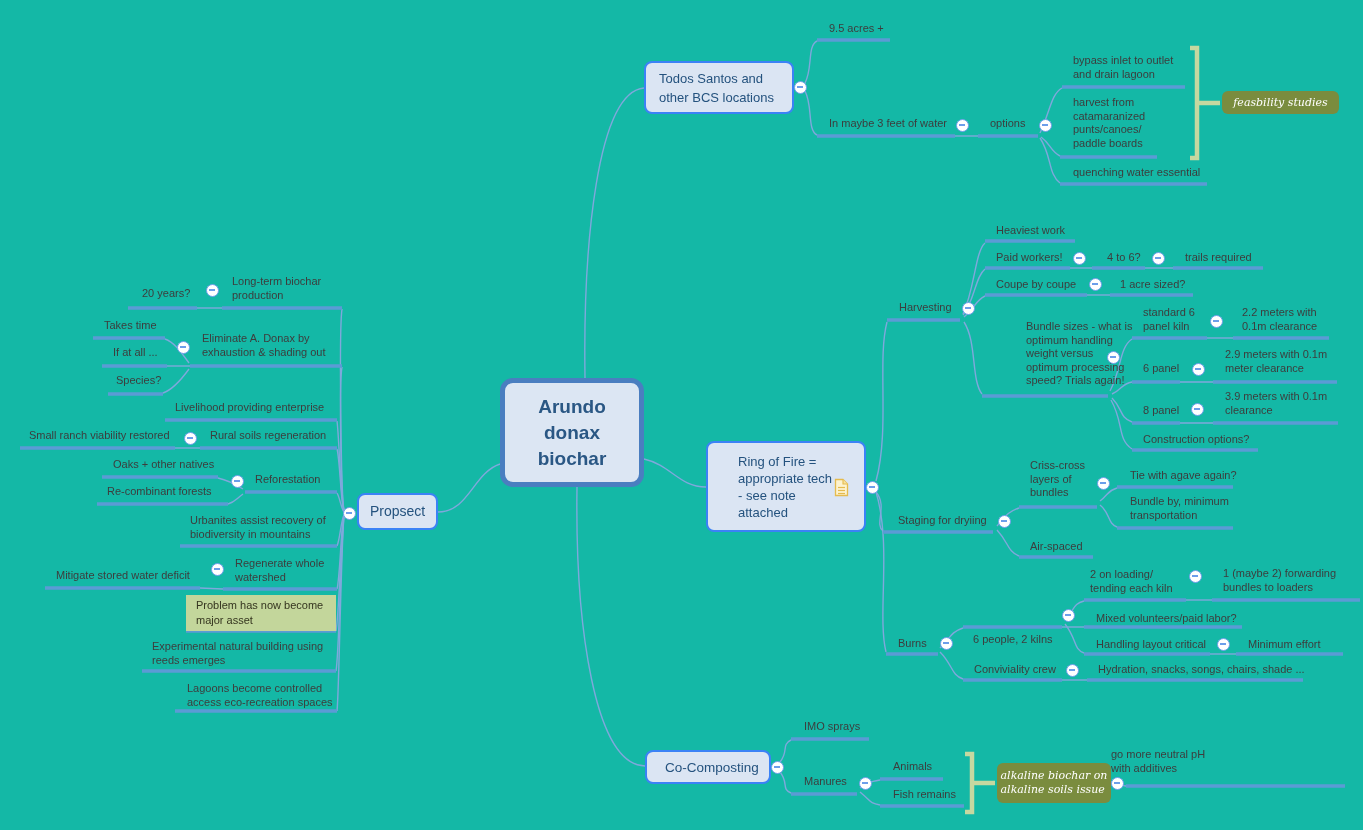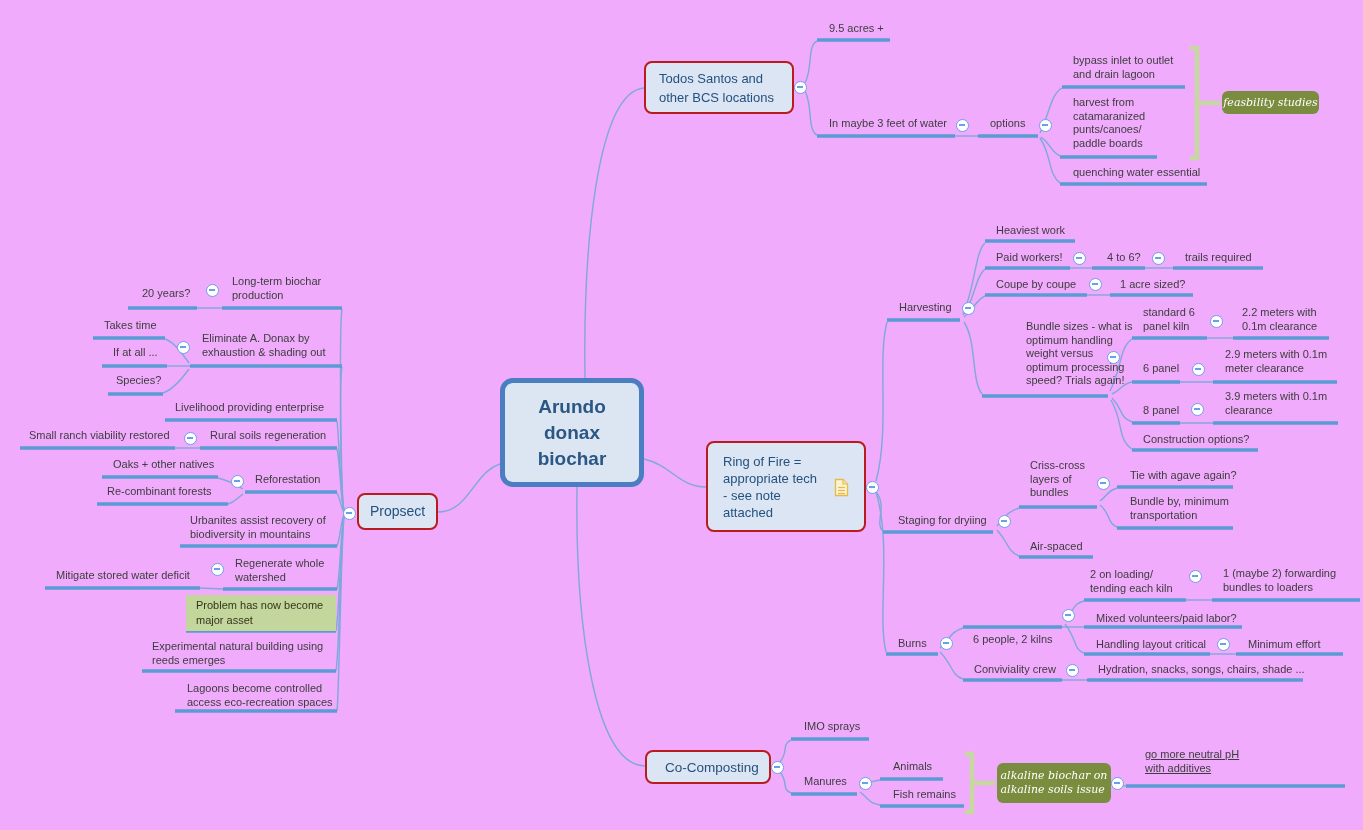--- a/index.html
+++ b/index.html
@@ -1,20 +1,20 @@
 <!DOCTYPE html>
 <html><head>
 <meta charset="utf-8">
 <style>
   html,body{margin:0;padding:0;background:#fff;}
-  #canvas{position:relative;width:1363px;height:830px;background:#f0abfc;overflow:hidden;
+  #canvas{position:relative;width:1363px;height:830px;background:#14b8a6;overflow:hidden;
           font-family:"Liberation Sans",sans-serif;}
   #edges{position:absolute;left:0;top:0;}
   .leaf{position:absolute;font-size:11px;line-height:13.5px;color:#3d3d3d;white-space:pre-line;}
-  .topic{position:absolute;box-sizing:border-box;background:#dbe5f3;border:2px solid #b91c1c;
+  .topic{position:absolute;box-sizing:border-box;background:#dbe5f3;border:2px solid #3b82f6;
          border-radius:8px;color:#24527e;display:flex;align-items:center;white-space:pre-line;}
   .center-node{position:absolute;box-sizing:border-box;background:#dce6f3;border:5px solid #4a7ec0;
          border-radius:13px;color:#2a5784;font-weight:700;display:flex;align-items:center;
          justify-content:center;text-align:center;white-space:pre-line;}
   .glabel{position:absolute;box-sizing:border-box;background:#7a8c3e;border-radius:6px;color:#fff;
          font-family:"DejaVu Serif",serif;font-style:italic;font-size:11px;line-height:14px;
          display:flex;align-items:center;justify-content:center;text-align:left;white-space:pre-line;}
   .gleaf{position:absolute;box-sizing:border-box;background:#c3d69b;color:#35351f;font-size:11px;
          line-height:15px;white-space:pre-line;padding:3px 2px 0 10px;}
   .minus{position:absolute;width:13px;height:13px;box-sizing:border-box;border:1.4px solid #6d9eea;
@@ -201,21 +201,21 @@
 bundles to loaders</div>
     <div class="leaf" style="left: 1096px; top: 612px;">Mixed volunteers/paid labor?</div>
     <div class="leaf" style="left: 1096px; top: 638px;">Handling layout critical</div>
     <div class="leaf" style="left: 1248px; top: 638px;">Minimum effort</div>
     <div class="leaf" style="left: 974px; top: 663px;">Conviviality crew</div>
     <div class="leaf" style="left: 1098px; top: 663px;">Hydration, snacks, songs, chairs, shade ...</div>
     <div class="leaf" style="left: 804px; top: 720px;">IMO sprays</div>
     <div class="leaf" style="left: 804px; top: 775px;">Manures</div>
     <div class="leaf" style="left: 893px; top: 760px;">Animals</div>
     <div class="leaf" style="left: 893px; top: 788px;">Fish remains</div>
-    <div class="leaf" style="left: 1145px; top: 748px; text-decoration: underline;">go more neutral pH
+    <div class="leaf" style="left: 1111px; top: 748px;">go more neutral pH
 with additives</div>
     <div class="leaf" style="left: 232px; top: 275px;">Long-term biochar
 production</div>
     <div class="leaf" style="left: 142px; top: 287px;">20 years?</div>
     <div class="leaf" style="left: 104px; top: 319px;">Takes time</div>
     <div class="leaf" style="left: 202px; top: 332px;">Eliminate A. Donax by
 exhaustion &amp; shading out</div>
     <div class="leaf" style="left: 113px; top: 346px;">If at all ...</div>
     <div class="leaf" style="left: 116px; top: 374px;">Species?</div>
     <div class="leaf" style="left: 175px; top: 401px;">Livelihood providing enterprise</div>
@@ -228,30 +228,30 @@
 biodiversity in mountains</div>
     <div class="leaf" style="left: 56px; top: 569px;">Mitigate stored water deficit</div>
     <div class="leaf" style="left: 235px; top: 557px;">Regenerate whole
 watershed</div>
     <div class="leaf" style="left: 152px; top: 640px;">Experimental natural building using
 reeds emerges</div>
     <div class="leaf" style="left: 187px; top: 682px;">Lagoons become controlled
 access eco-recreation spaces</div>
     <div class="topic" style="left: 644px; top: 61px; width: 150px; height: 53px; font-size: 13px; line-height: 19px; justify-content: flex-start; padding-left: 13px;">Todos Santos and
 other BCS locations</div>
-    <div class="topic" style="left: 706px; top: 441px; width: 160px; height: 91px; font-size: 13px; line-height: 17px; justify-content: flex-start; padding-left: 15px;">Ring of Fire =
+    <div class="topic" style="left: 706px; top: 441px; width: 160px; height: 91px; font-size: 13px; line-height: 17px; justify-content: flex-start; padding-left: 30px;">Ring of Fire =
 appropriate tech
 - see note
 attached</div>
     <div class="topic" style="left: 645px; top: 750px; width: 126px; height: 34px; font-size: 13.5px; line-height: 17px; justify-content: center; padding-left: 8px;">Co-Composting</div>
     <div class="topic" style="left: 357px; top: 493px; width: 81px; height: 37px; font-size: 14px; line-height: 17px; justify-content: center; padding-left: 0px;">Propsect</div>
     <div class="center-node" style="left: 500px; top: 378px; width: 144px; height: 109px; font-size: 19px; line-height: 26px;">Arundo
 donax
 biochar</div>
-    <div class="glabel" style="left: 1222px; top: 91px; width: 97px; height: 23px;">feasbility studies</div>
+    <div class="glabel" style="left: 1222px; top: 91px; width: 117px; height: 23px;">feasbility studies</div>
     <div class="glabel" style="left: 997px; top: 763px; width: 114px; height: 40px;">alkaline biochar on
 alkaline soils issue</div>
     <div class="gleaf" style="left: 186px; top: 595px; width: 150px; height: 36px;">Problem has now become
 major asset</div>
     <div class="minus" style="left: 793.5px; top: 80.5px;"></div>
     <div class="minus" style="left: 955.5px; top: 118.5px;"></div>
     <div class="minus" style="left: 1038.5px; top: 118.5px;"></div>
     <div class="minus" style="left: 865.5px; top: 480.5px;"></div>
     <div class="minus" style="left: 961.5px; top: 301.5px;"></div>
     <div class="minus" style="left: 1072.5px; top: 251.5px;"></div>

